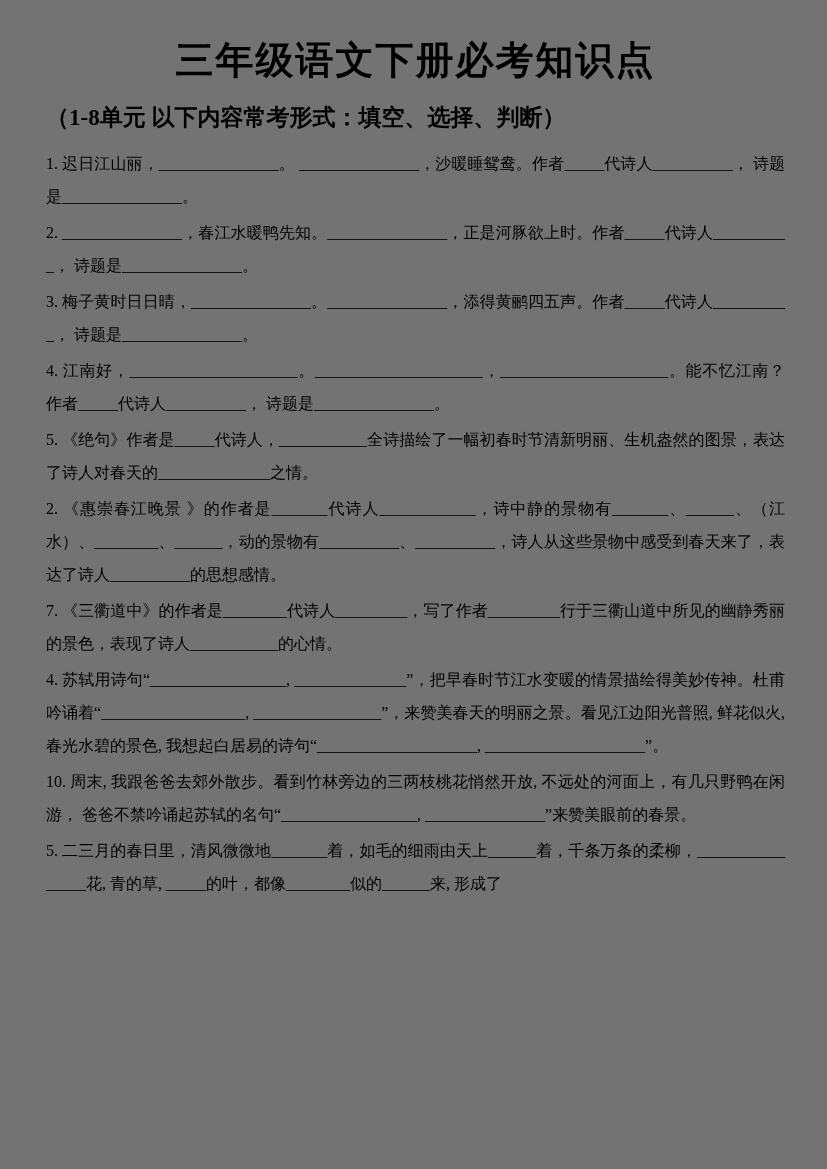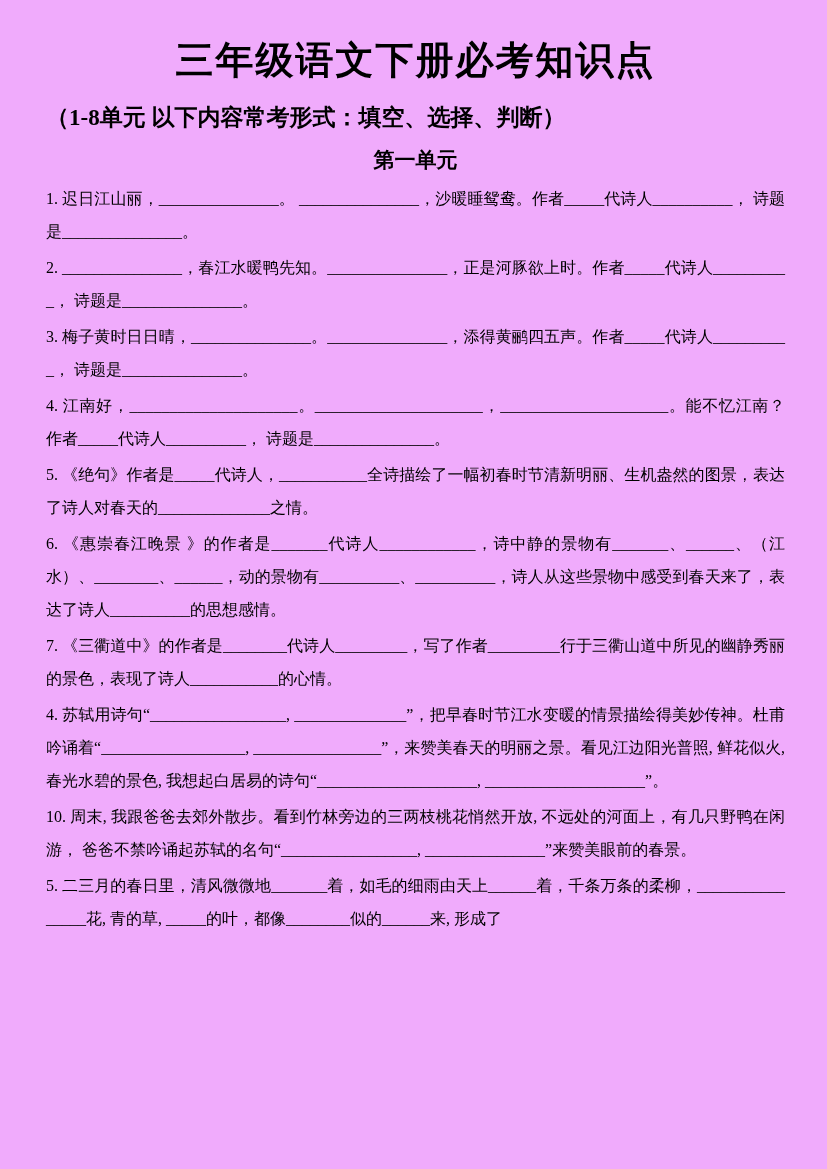--- a/index.html
+++ b/index.html
@@ -5,21 +5,21 @@
   html, body {
     margin: 0;
     padding: 0;
     background: #ffffff;
     color: #000000;
     font-family: "Liberation Serif", "DejaVu Serif", serif;
   }
   .page {
     width: 827px;
     height: 1169px;
-    background: #f0abfc;
+    background: #737373;
     box-sizing: border-box;
     padding: 38px 42px 0 46px;
     overflow: hidden;
   }
   .doc-title {
     font-size: 38px;
     font-weight: bold;
     text-align: center;
     letter-spacing: 2px;
     margin: 0 0 20px 0;
@@ -49,28 +49,27 @@
 </style>
 </head>
 <body>
 
 <div class="page">
 
   <h1 class="doc-title">三年级语文下册必考知识点</h1>
 
   <h2 class="doc-subtitle">（1-8单元 以下内容常考形式：填空、选择、判断）</h2>
 
-  <h3 class="section-heading">第一单元</h3>
 
   <div class="content">
     <p class="question">1. 迟日江山丽，_______________。 _______________，沙暖睡鸳鸯。作者_____代诗人__________， 诗题是_______________。</p>
     <p class="question">2. _______________，春江水暖鸭先知。_______________，正是河豚欲上时。作者_____代诗人__________， 诗题是_______________。</p>
     <p class="question">3. 梅子黄时日日晴，_______________。_______________，添得黄鹂四五声。作者_____代诗人__________， 诗题是_______________。</p>
     <p class="question">4. 江南好，_____________________。_____________________，_____________________。能不忆江南？作者_____代诗人__________， 诗题是_______________。</p>
     <p class="question">5. 《绝句》作者是_____代诗人，___________全诗描绘了一幅初春时节清新明丽、生机盎然的图景，表达了诗人对春天的______________之情。</p>
-    <p class="question">6. 《惠崇春江晚景 》的作者是_______代诗人____________，诗中静的景物有_______、______、（江水）、________、______，动的景物有__________、__________，诗人从这些景物中感受到春天来了，表达了诗人__________的思想感情。</p>
+    <p class="question">2. 《惠崇春江晚景 》的作者是_______代诗人____________，诗中静的景物有_______、______、（江水）、________、______，动的景物有__________、__________，诗人从这些景物中感受到春天来了，表达了诗人__________的思想感情。</p>
     <p class="question">7. 《三衢道中》的作者是________代诗人_________，写了作者_________行于三衢山道中所见的幽静秀丽的景色，表现了诗人___________的心情。</p>
     <p class="question">4. 苏轼用诗句“_________________, ______________”，把早春时节江水变暖的情景描绘得美妙传神。杜甫吟诵着“__________________, ________________”，来赞美春天的明丽之景。看见江边阳光普照, 鲜花似火, 春光水碧的景色, 我想起白居易的诗句“____________________, ____________________”。</p>
     <p class="question">10. 周末, 我跟爸爸去郊外散步。看到竹林旁边的三两枝桃花悄然开放, 不远处的河面上，有几只野鸭在闲游， 爸爸不禁吟诵起苏轼的名句“_________________, _______________”来赞美眼前的春景。</p>
     <p class="question">5. 二三月的春日里，清风微微地_______着，如毛的细雨由天上______着，千条万条的柔柳，________________花, 青的草, _____的叶，都像________似的______来, 形成了</p>
   </div>
 
 </div>
 
 </body></html>

